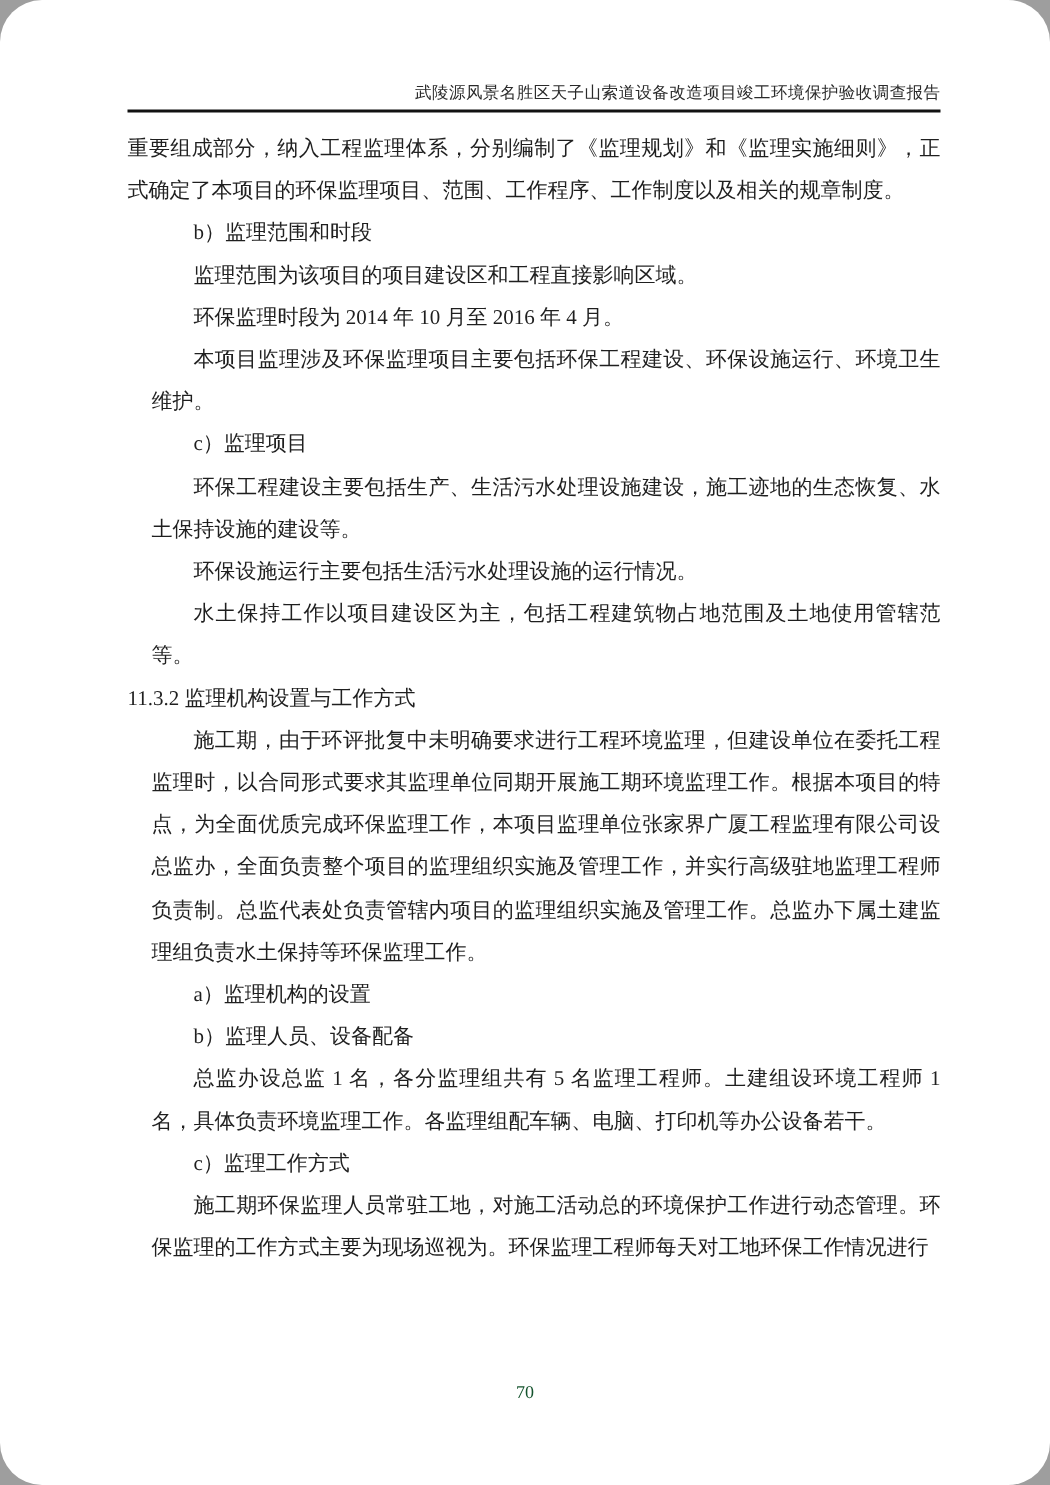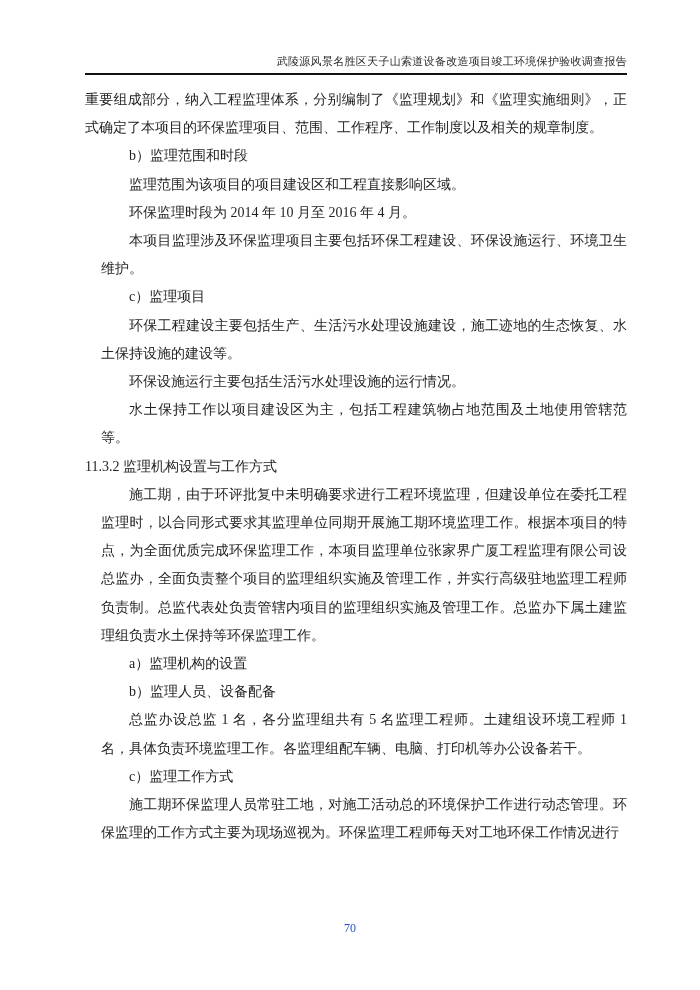--- a/index.html
+++ b/index.html
@@ -6,20 +6,21 @@
   html, body { background: #9e9e9e; }
   .page {
     position: relative;
     width: 700px;
     height: 990px;
     margin: 0 auto;
     background: #ffffff;
     font-family: "Liberation Serif", "DejaVu Serif", serif;
     color: #1f1f1f;
     overflow: hidden;
+    border-radius: 28px;
   }
   .header {
     position: absolute;
     top: 54px;
     left: 85px;
     width: 542px;
     text-align: right;
     font-size: 11px;
     letter-spacing: 0.3px;
     color: #2a2a2a;
@@ -39,21 +40,21 @@
   .doc-body p { margin: 0; }
   .doc-body p.indent { text-indent: 2em; margin-left: 16px; }
   .doc-body p.heading { font-weight: normal; }
   .footer {
     position: absolute;
     top: 921px;
     left: 0;
     width: 700px;
     text-align: center;
     font-size: 12px;
-    color: #1d4ed8;
+    color: #14532d;
   }
 </style>
 </head>
 <body>
 
 <div class="page">
 
   <div class="header">
     <span>武陵源风景名胜区天子山索道设备改造项目竣工环境保护验收调查报告</span>
   </div>

